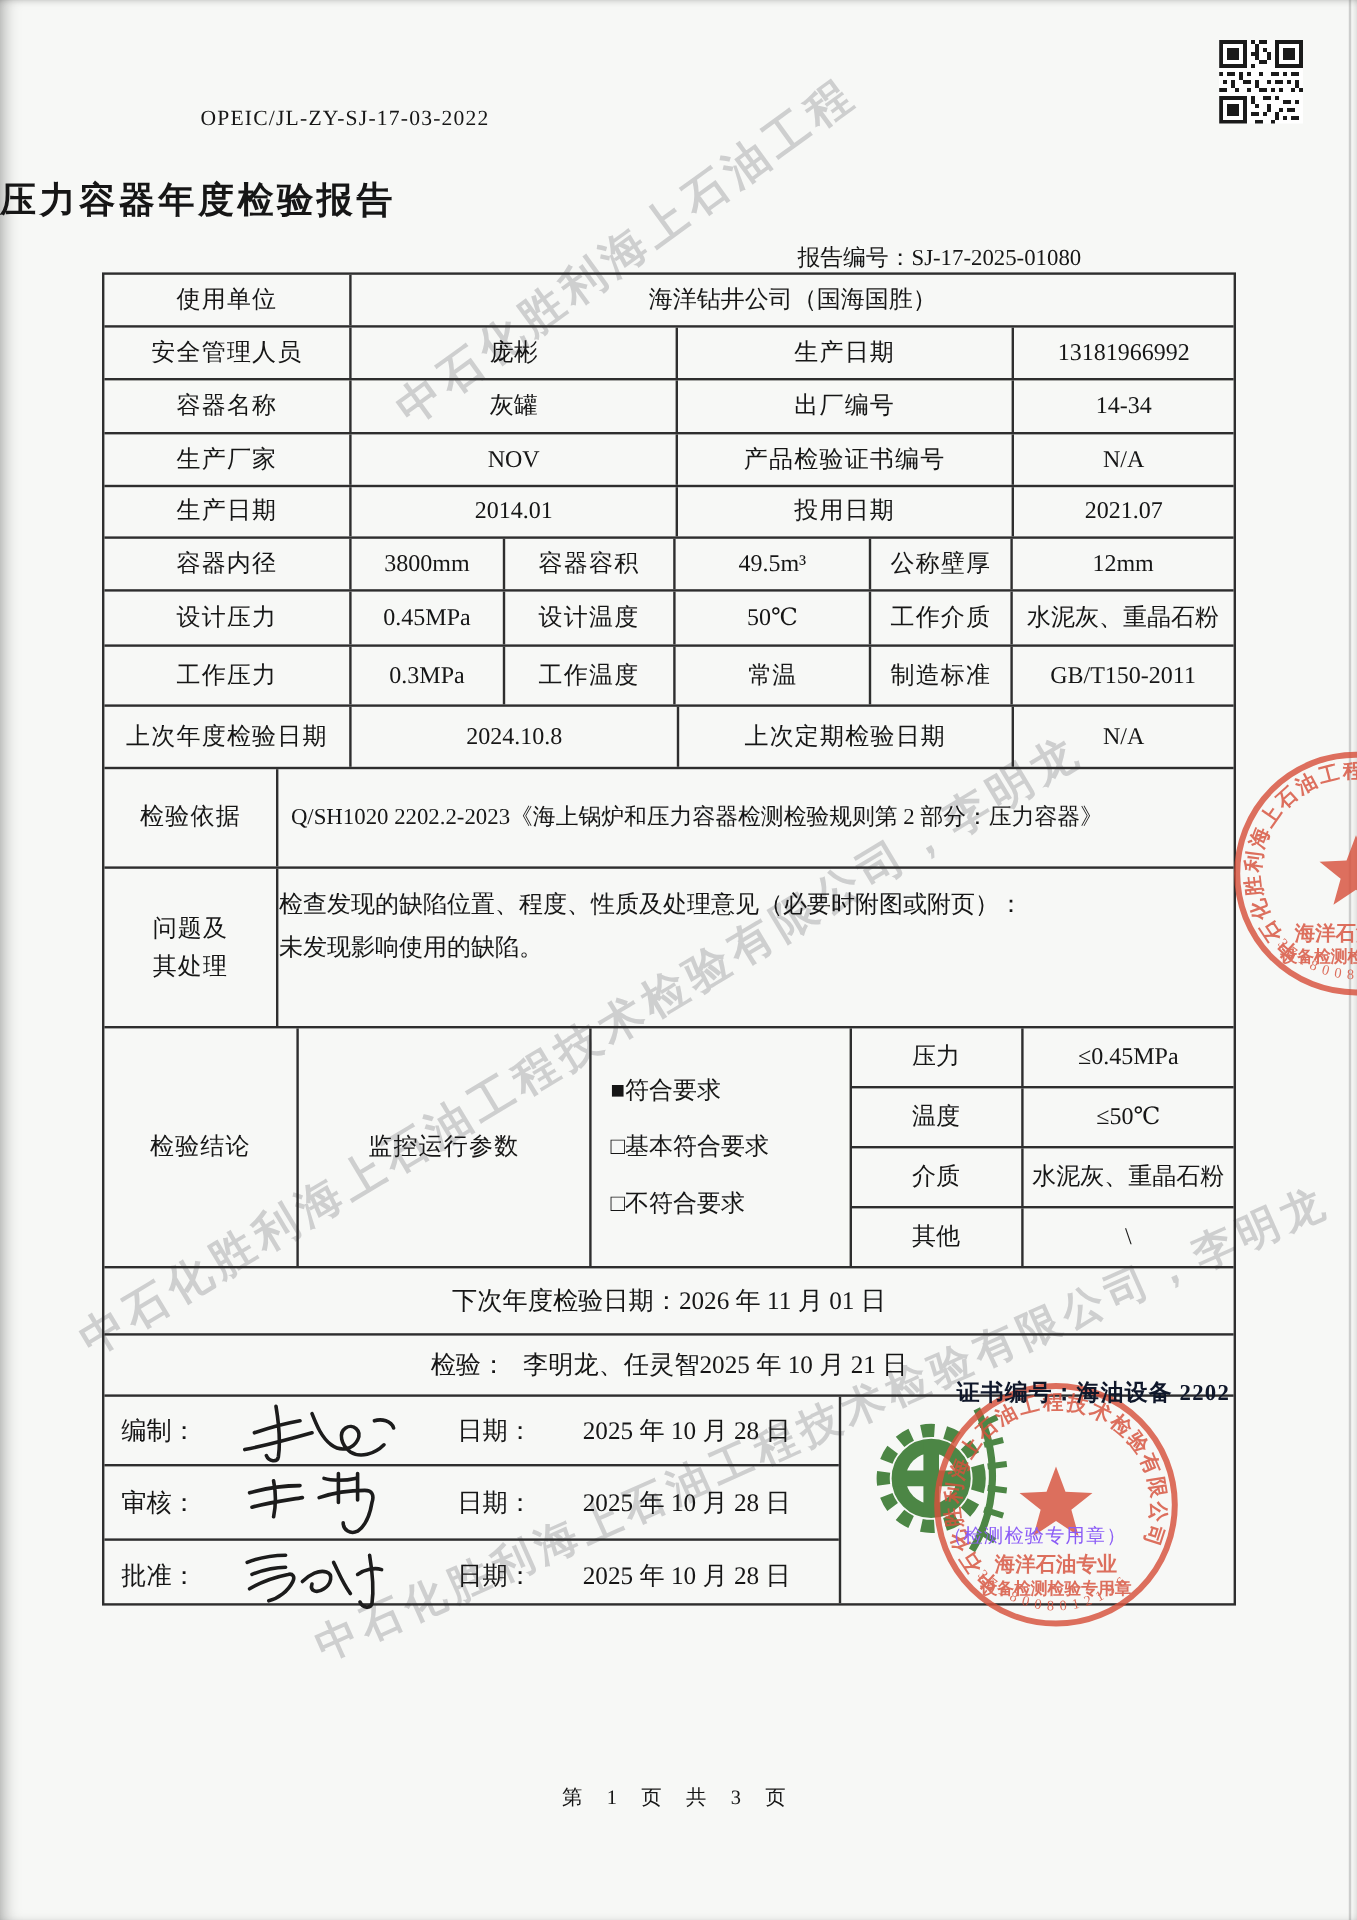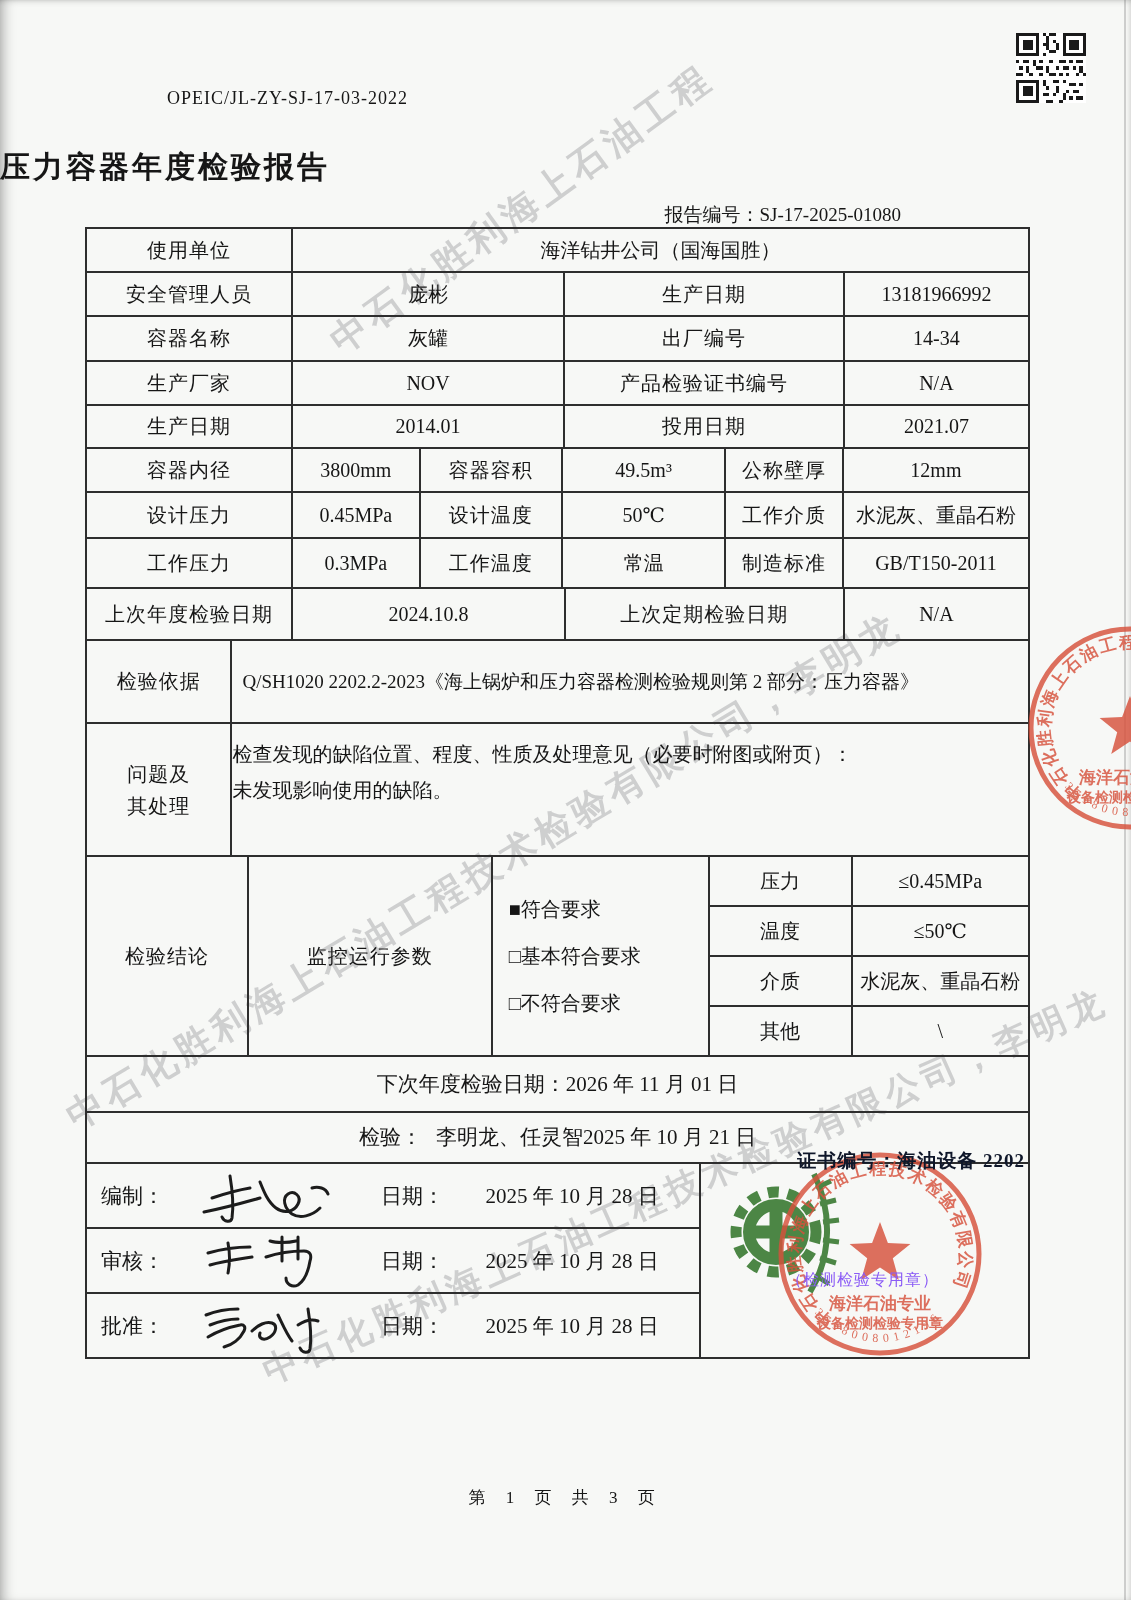--- a/index.html
+++ b/index.html
@@ -227,21 +227,21 @@
 
     <div class="row" style="height:51px">
       <div class="c end wide" style="width:945px">
         <span>
           <span>检验：</span><span class="names">李明龙、任灵智</span>
         </span>
         <span>2025 年 10 月 21 日</span>
       </div>
     </div>
 
-    <div class="row last" style="height:193px">
+    <div class="row last" style="height:172px">
       <div class="sig-left">
 
         <div class="sig-row" style="height:63px">
           <span class="sig-role">编制：</span>
           <span class="sig-pic">
             <svg width="150" height="56" viewBox="0 0 150 56">
               <g fill="none" stroke="#1c1c1c" stroke-width="3" stroke-linecap="round">
                 <path d="M18 30 C30 26 44 22 56 20 M36 8 C38 20 40 36 38 50 C37 55 30 54 28 49"></path>
                 <path d="M10 44 C30 40 52 34 66 30"></path>
                 <path d="M66 14 C70 24 74 34 82 40 C90 46 100 44 104 36 C108 28 100 22 94 26 C88 30 90 40 98 46 C106 51 118 48 126 40"></path>

